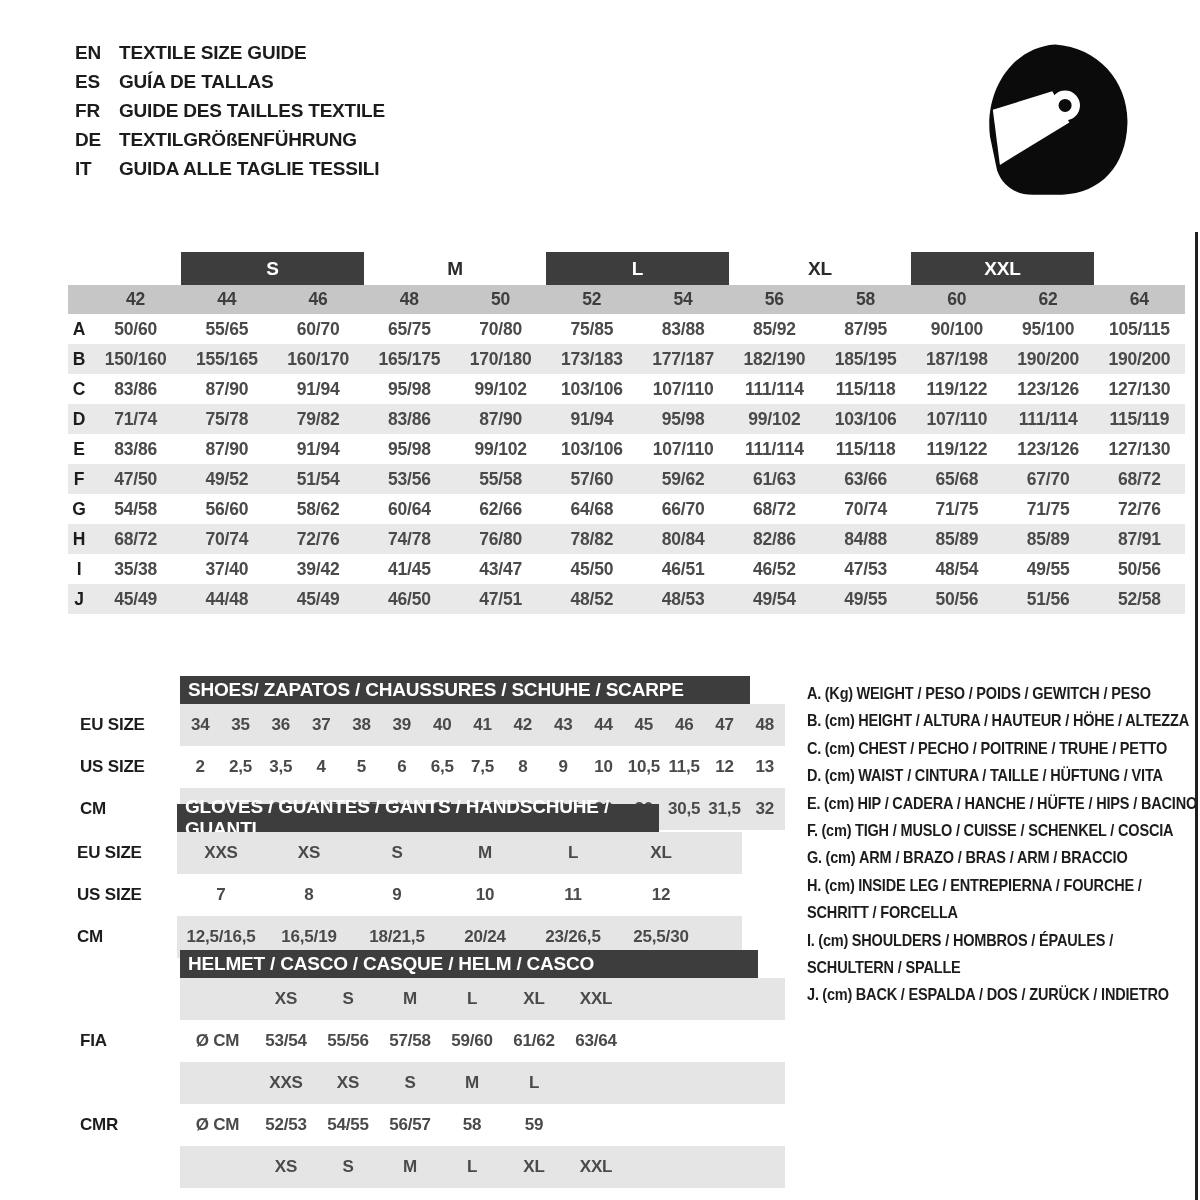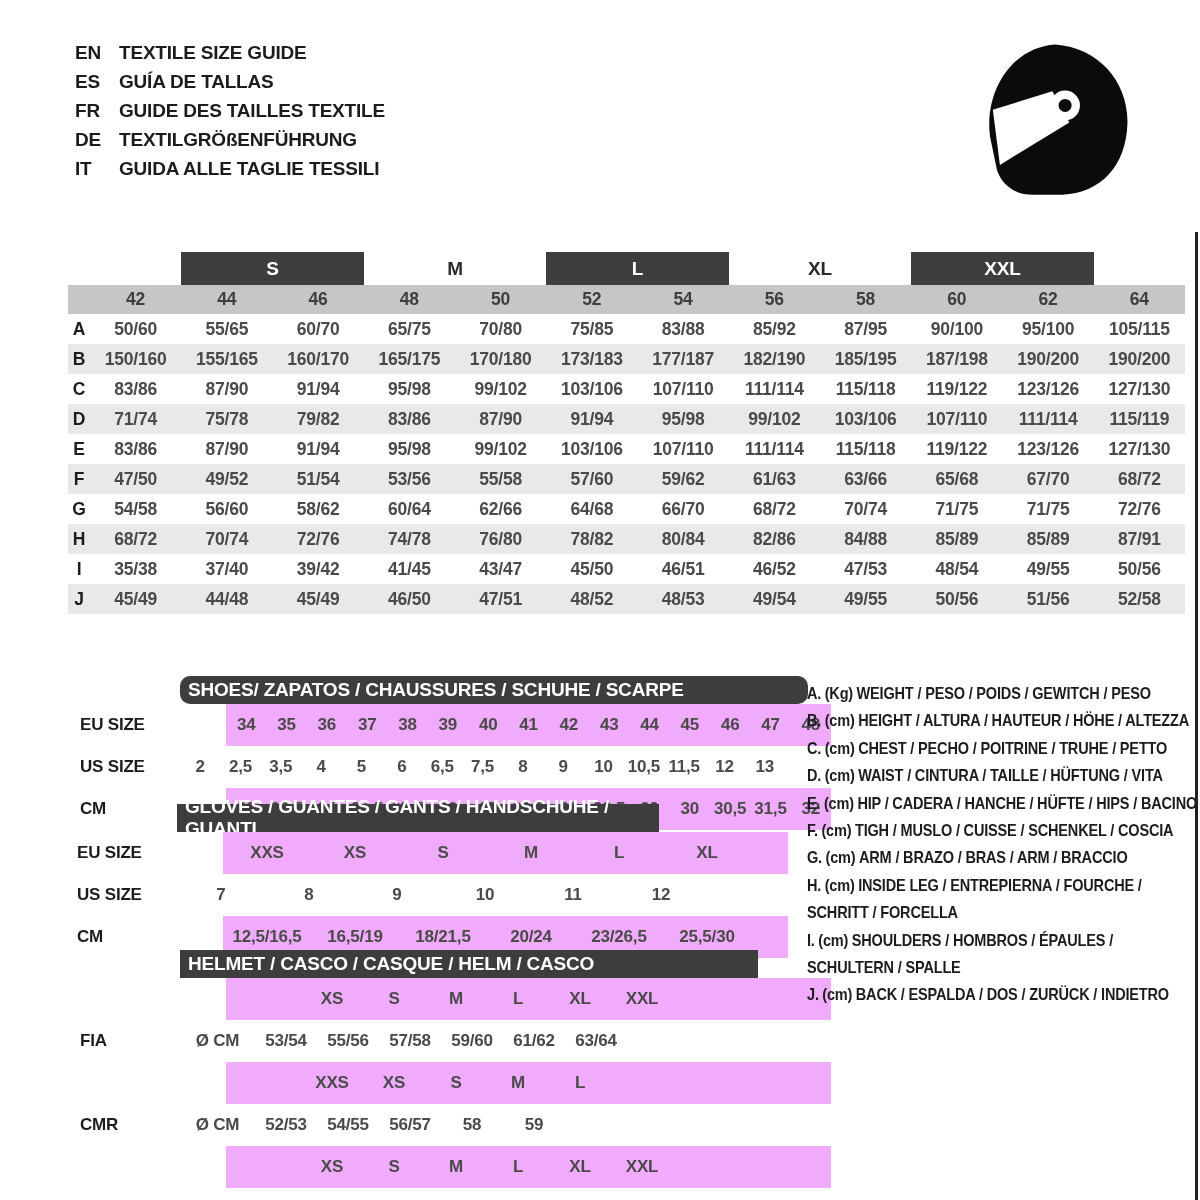--- a/index.html
+++ b/index.html
@@ -29,21 +29,21 @@
 
   
   .sub{position:absolute;}
   .srow{display:flex;height:42px;align-items:stretch;}
   .srow-head{display:flex;height:28px;}
   .gutter{width:112px;flex:none;display:flex;align-items:center;padding-left:12px;box-sizing:border-box;
           color:#1c1c1c;font-size:17px;}
   .bar{background:#3d3d3d;color:#ffffff;font-size:19px;display:flex;align-items:center;
        padding-left:8px;box-sizing:border-box;}
   .cells{display:grid;align-items:center;text-align:center;font-size:17px;}
-  .cells.band{background:#f0abfc;margin-left:46px;}
+  .cells.band{background:#e5e5e5;}
   .cells-shoes{width:605px;grid-template-columns:repeat(15,1fr);}
   .cells-gloves{width:565px;grid-template-columns:repeat(6,88px) 1fr;}
   .cells-helmet{width:605px;grid-template-columns:75px repeat(6,62px) 1fr;}
 
   
   .legend{left:807px;top:680px;width:400px;font-size:16.5px;line-height:27.4px;color:#1c1c1c;}
   .legend-line{white-space:nowrap;transform:scaleX(0.88);transform-origin:left center;}
   .legend-unit{margin:0 4px 0 4px;}
 
   
@@ -259,21 +259,21 @@
           <div>50/56</div>
           <div>51/56</div>
           <div>52/58</div>
         </div>
       </div>
   </div>
 
   <div class="sub" id="shoes" style="left:68px;top:676px;">
       <div class="srow-head">
         <div class="gutter"></div>
-        <div class="bar" style="width: 628px; border-radius: 10px;">SHOES/ ZAPATOS / CHAUSSURES / SCHUHE / SCARPE</div>
+        <div class="bar" style="width: 570px;">SHOES/ ZAPATOS / CHAUSSURES / SCHUHE / SCARPE</div>
       </div>
       <div class="srow">
         <div class="gutter">EU SIZE</div>
         <div class="cells cells-shoes band">
           <div>34</div>
           <div>35</div>
           <div>36</div>
           <div>37</div>
           <div>38</div>
           <div>39</div>

